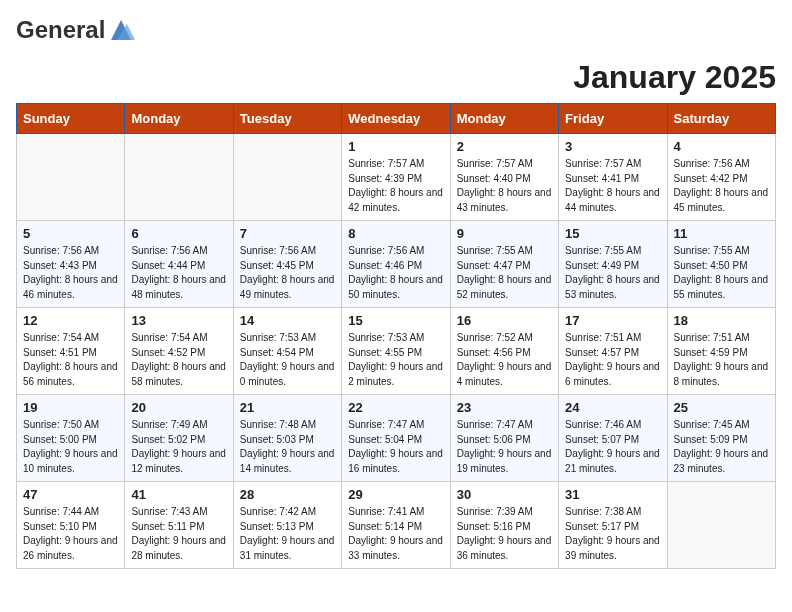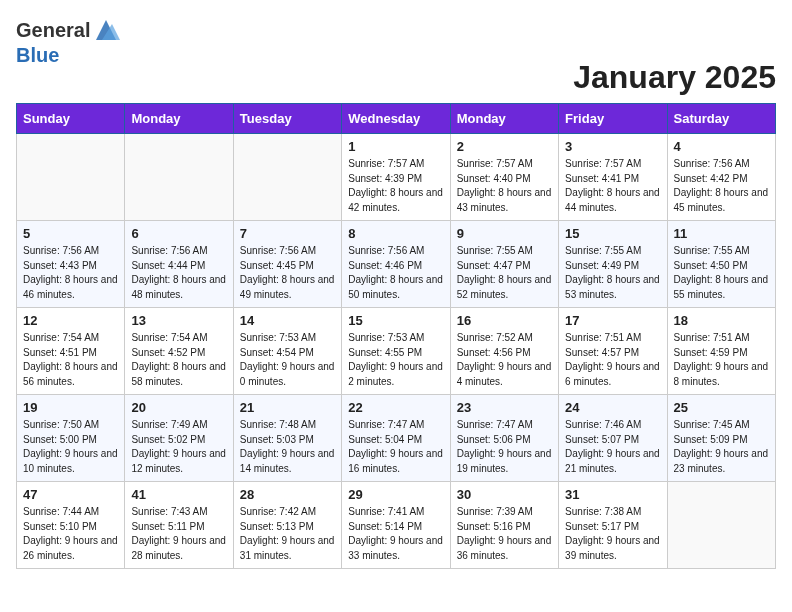--- a/index.html
+++ b/index.html
@@ -47,21 +47,21 @@
       font-size: 15px;
       color: #444;
       margin-top: 2px;
     }
     .calendar {
       width: 100%;
       border-collapse: collapse;
       border: 1px solid #ccc;
     }
     .calendar th {
-      background: #6d28d9;
+      background: #c2410c;
       color: #fff;
       font-size: 13px;
       font-weight: bold;
       padding: 7px 6px;
       text-align: left;
       border: 1px solid #2060a0;
     }
     .calendar td {
       border: 1px solid #ccc;
       vertical-align: top;
@@ -91,28 +91,25 @@
     }
   </style>
 </head>
 <body>
 
 <div class="page">
   <div class="header">
     <div class="logo-area">
       <div>
         <div style="display:flex;align-items:center;">
-          <span class="logo-general" style="font-size:20px;font-weight:bold;color:#333;">General</span>
+          <span class="logo-general" style="font-size:24px;font-weight:bold;color:#333;">General</span>
           <svg class="logo-icon" viewBox="0 0 28 28" xmlns="http://www.w3.org/2000/svg" style="margin-left:2px;">
             <polygon points="4,24 14,4 24,24" fill="#2a6db5" opacity="0.85"></polygon>
             <polygon points="10,24 20,8 28,24" fill="#5ba3e0" opacity="0.7"></polygon>
           </svg>
-        </div>
-        <div>
-          <span class="logo-blue" style="font-size:20px;font-weight:bold;color:#2a6db5;">Blue</span>
         </div>
       </div>
     </div>
     <div class="title-area">
       <div class="month-title">January 2025</div>
     </div>
   </div>
 
   <table class="calendar">
     <thead>

